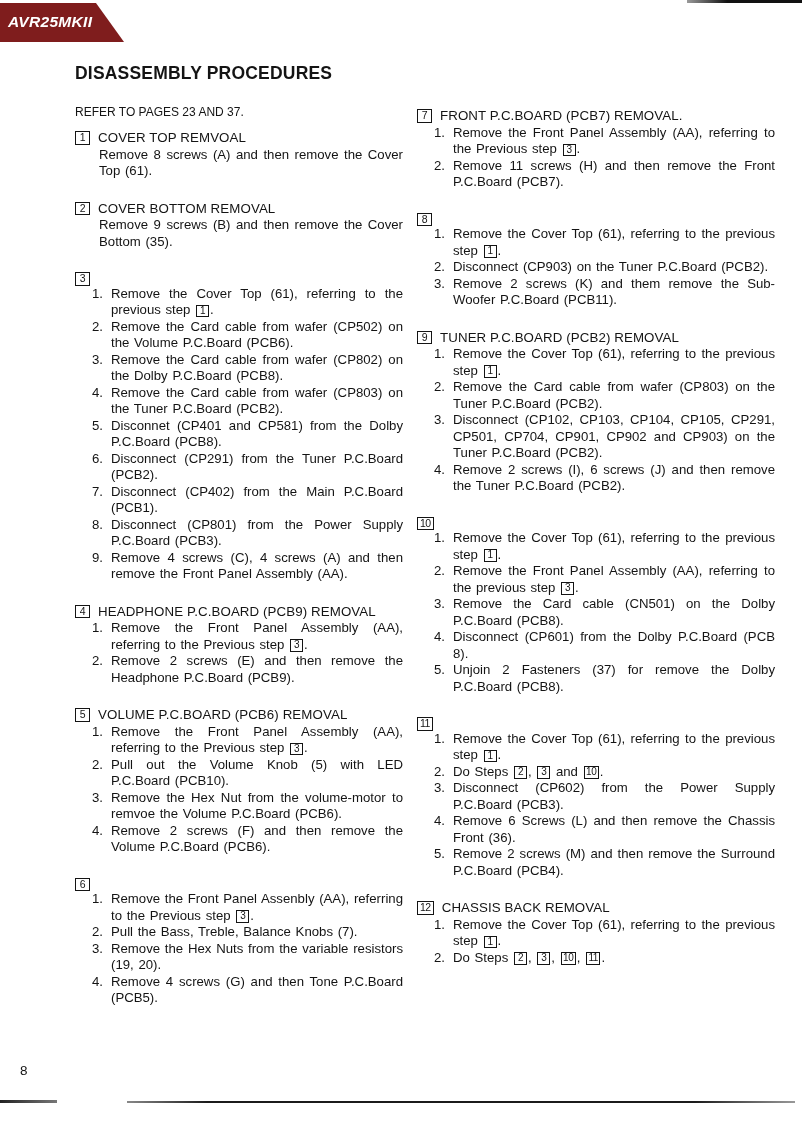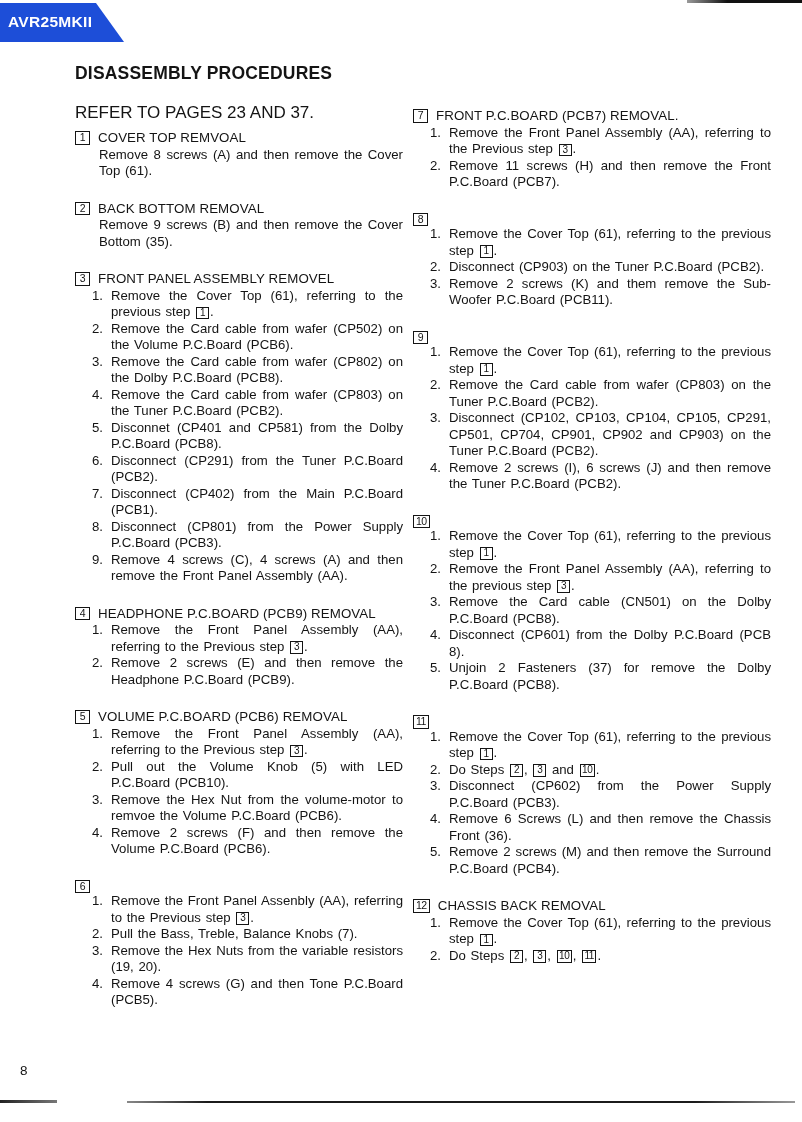--- a/index.html
+++ b/index.html
@@ -5,40 +5,41 @@
   html,body { margin:0; padding:0; background:#e8e8e8; }
   .page {
     position:relative; width:802px; height:1122px; margin:0 auto;
     background:#ffffff; overflow:hidden;
     font-family:"Liberation Sans","DejaVu Sans",sans-serif;
     color:#141414;
   }
   
   .banner {
     position:absolute; top:3px; left:0; width:124px; height:42px;
-    background:#1d4ed8;
+    background:#7f1d1d;
     clip-path:polygon(0 0, 96px 0, 124px 39px, 0 39px);
+    font-style:italic;
   }
   .banner span {
     display:block; padding:10px 0 0 8px;
     color:#fff; font-weight:bold; font-size:15.5px; letter-spacing:0.3px;
   }
   .top-right-rule {
     position:absolute; top:0; right:0; width:115px; height:3px;
     background:linear-gradient(to right,#9a9a9a,#111 35%);
   }
-  .columns { position:absolute; left:75px; top:62px; width:700px; display:flex; }
+  .columns { position:absolute; left:75px; top:62px; width:700px; display:flex;justify-content:space-between; }
   .col-left  { width:328px; margin-right:10px; }
   .col-right { width:358px; padding-top:46px; }
 
   .title {
     margin:0 0 20px 0; font-size:17.5px; font-weight:bold;
     letter-spacing:0.2px; line-height:22px;
   }
-  .refer { margin:0 0 9px 0; font-size:17px; line-height:17px; }
+  .refer { margin:0 0 9px 0; font-size:12px; line-height:17px; }
 
   .section { margin-bottom:21px; }
   .sec-header {
     display:flex; align-items:flex-start;
     font-size:13.3px; line-height:16.5px; letter-spacing:0.1px;
   }
   .numbox {
     display:inline-block; border:1.2px solid #141414;
     font-size:10.5px; line-height:11.5px; min-width:9px;
     padding:0 2px; text-align:center; background:#fff;
@@ -92,28 +93,27 @@
     <div class="section">
           <div class="sec-header">
             <span class="numbox sec-numbox">1</span>
             <span class="sec-title">COVER TOP REMVOAL</span>
           </div>
           <p class="sec-body">Remove 8 screws (A) and then remove the Cover Top (61).</p>
         </div>
         <div class="section">
           <div class="sec-header">
             <span class="numbox sec-numbox">2</span>
-            <span class="sec-title">BACK BOTTOM REMOVAL</span>
+            <span class="sec-title">COVER BOTTOM REMOVAL</span>
           </div>
           <p class="sec-body">Remove 9 screws (B) and then remove the Cover Bottom (35).</p>
         </div>
         <div class="section">
           <div class="sec-header">
             <span class="numbox sec-numbox">3</span>
-            <span class="sec-title">FRONT PANEL ASSEMBLY REMOVEL</span>
           </div>
           <div class="step">
             <span class="step-num">1.</span>
             <span class="step-text">Remove the Cover Top (61), referring to the previous step <span class="numbox inline">1</span>.</span>
           </div>
           <div class="step">
             <span class="step-num">2.</span>
             <span class="step-text">Remove the Card cable from wafer (CP502) on the Volume P.C.Board (PCB6).</span>
           </div>
           <div class="step">
@@ -231,20 +231,21 @@
             <span class="step-text">Disconnect (CP903) on the Tuner P.C.Board (PCB2).</span>
           </div>
           <div class="step">
             <span class="step-num">3.</span>
             <span class="step-text">Remove 2 screws (K) and them remove the Sub-Woofer P.C.Board (PCB11).</span>
           </div>
         </div>
         <div class="section">
           <div class="sec-header">
             <span class="numbox sec-numbox">9</span>
+            <span class="sec-title">TUNER P.C.BOARD (PCB2) REMOVAL</span>
           </div>
           <div class="step">
             <span class="step-num">1.</span>
             <span class="step-text">Remove the Cover Top (61), referring to the previous step <span class="numbox inline">1</span>.</span>
           </div>
           <div class="step">
             <span class="step-num">2.</span>
             <span class="step-text">Remove the Card cable from wafer (CP803) on the Tuner P.C.Board (PCB2).</span>
           </div>
           <div class="step">

